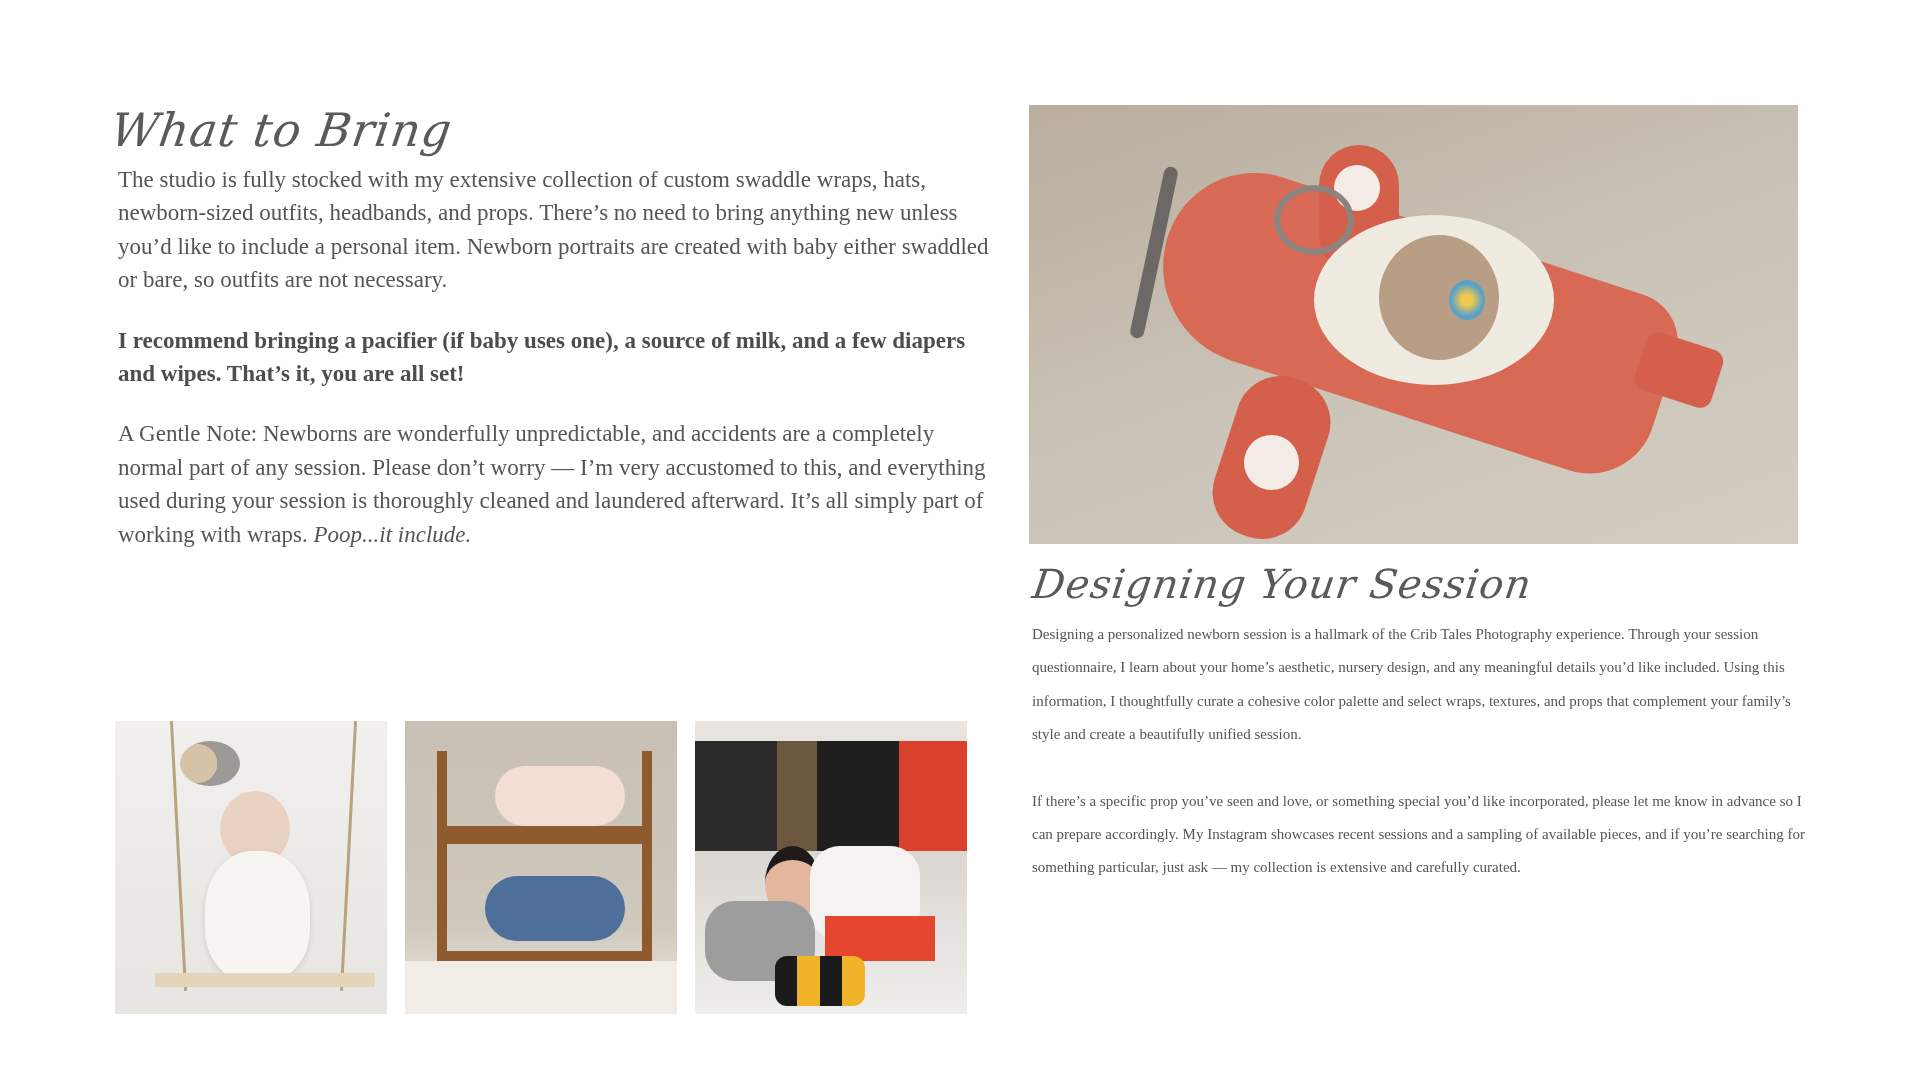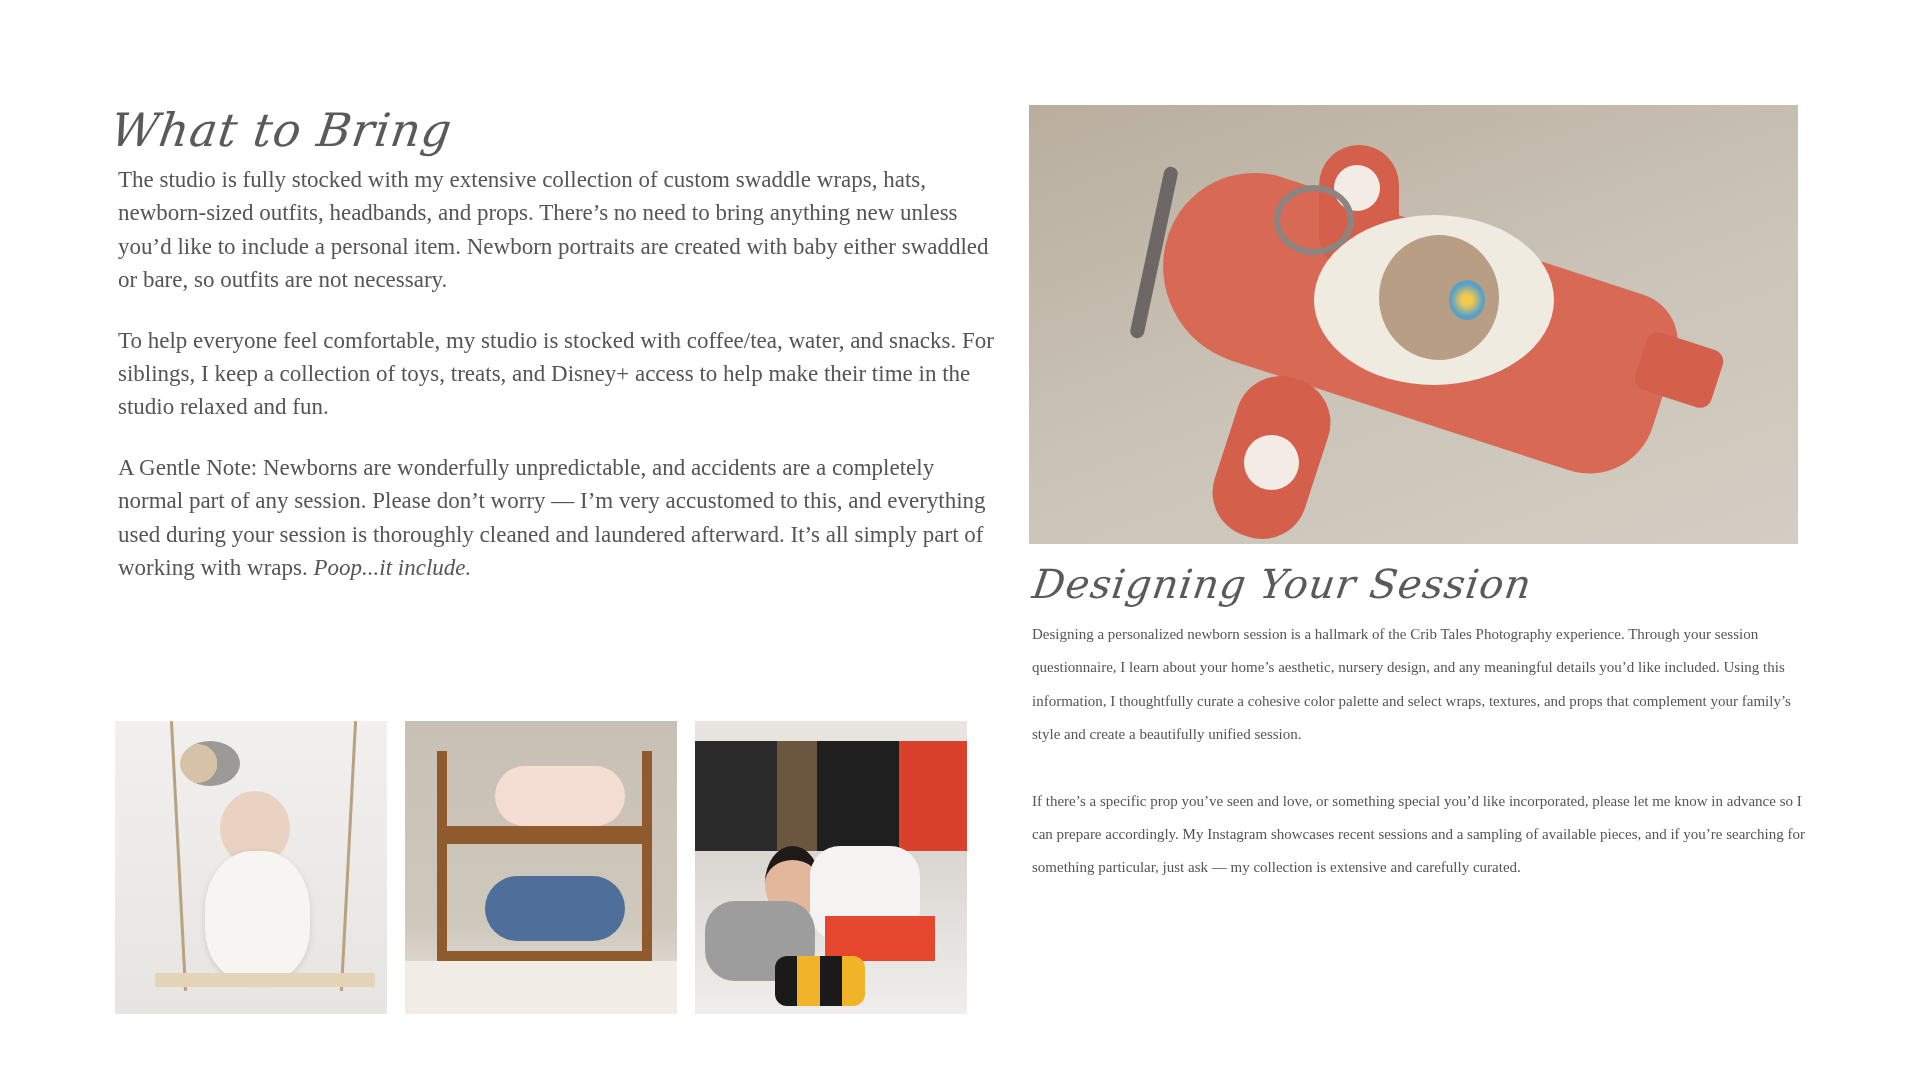--- a/index.html
+++ b/index.html
@@ -23,21 +23,21 @@
   .thumb3 { left:695px; top:721px; width:272px; height:293px; background:linear-gradient(180deg,#e9e6e2 0%,#d8d4cf 40%,#efeeec 100%); }
   .shape { position:absolute; }
 </style>
 </head>
 <body>
 
 <h1 class="script h-bring">What to Bring</h1>
 
 <div class="col-left">
   <p>The studio is fully stocked with my extensive collection of custom swaddle wraps, hats, newborn-sized outfits, headbands, and props. There’s no need to bring anything new unless you’d like to include a personal item. Newborn portraits are created with baby either swaddled or bare, so outfits are not necessary.</p>
-  <p>To help everyone feel comfortable, my studio is stocked with coffee/tea, water, and snacks. For siblings, I keep a collection of toys, treats, and Disney+ access to help make their time in the studio relaxed and fun.</p>
+  <p class="bold">I recommend bringing a pacifier (if baby uses one), a source of milk, and a few diapers and wipes. That’s it, you are all set!</p>
   <p><span>A Gentle Note:  Newborns are wonderfully unpredictable, and accidents are a completely normal part of any session. Please don’t worry — I’m very accustomed to this, and everything used during your session is thoroughly cleaned and laundered afterward. It’s all simply part of working with wraps. </span><span class="it">Poop...it include.</span></p>
 </div>
 
 <div class="photo thumb1" title="Newborn swaddled in white on a rope swing with felt balloons">
   <div class="shape" style="left:62px;top:0;width:3px;height:270px;background:#b9a27f;transform:rotate(-3deg);"></div>
   <div class="shape" style="left:232px;top:0;width:3px;height:270px;background:#b9a27f;transform:rotate(3deg);"></div>
   <div class="shape" style="left:65px;top:20px;width:60px;height:45px;border-radius:50%;background:radial-gradient(circle at 30% 50%,#d6c2a6 40%,#9c9a97 41%);"></div>
   <div class="shape" style="left:105px;top:70px;width:70px;height:75px;border-radius:50%;background:#ead2c2;"></div>
   <div class="shape" style="left:90px;top:130px;width:105px;height:130px;border-radius:45% 45% 40% 40%;background:#f7f5f1;box-shadow:0 2px 6px rgba(0,0,0,.12);"></div>
   <div class="shape" style="left:40px;top:252px;width:220px;height:14px;background:#e4d4b8;border-radius:2px;"></div>

